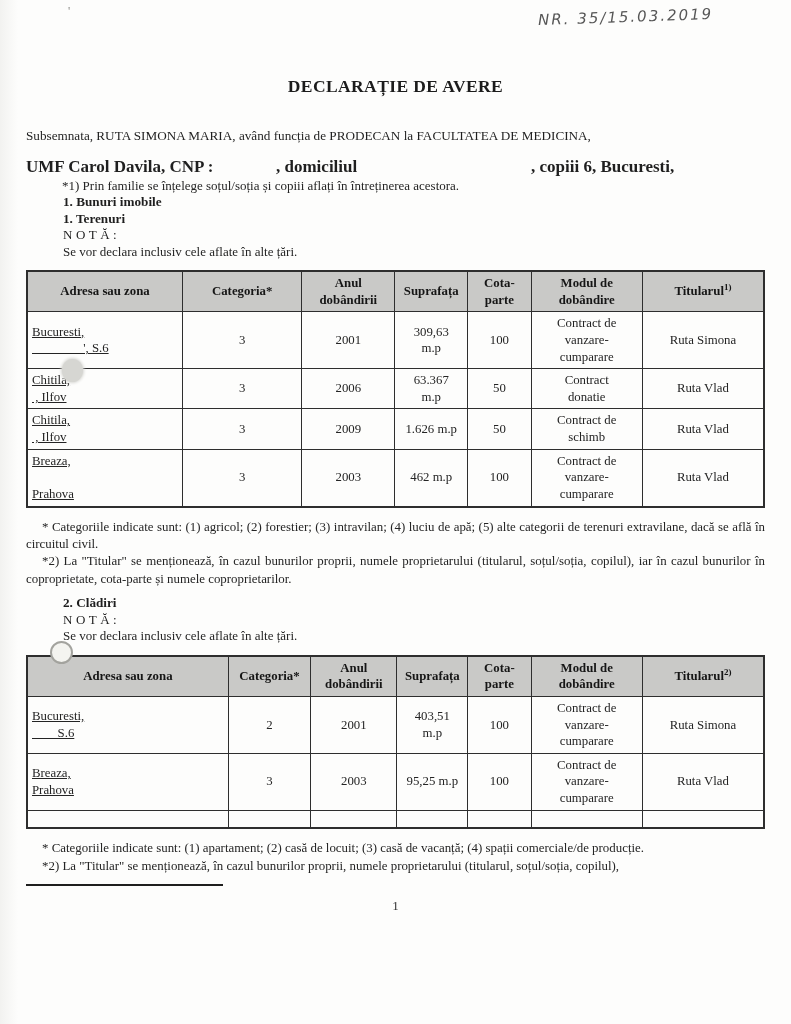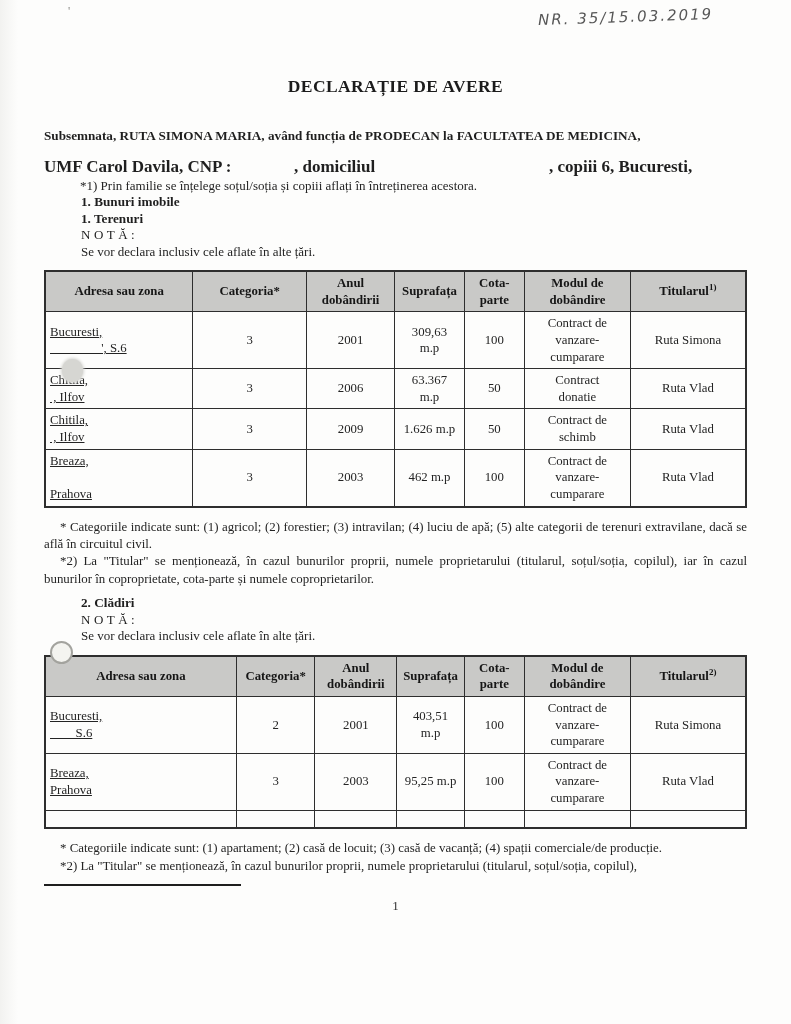--- a/index.html
+++ b/index.html
@@ -8,21 +8,21 @@
     position: relative;
     width: 791px;
     height: 1024px;
     background: linear-gradient(90deg, #f2f2f0 0px, #fdfdfc 18px, #fdfdfc 100%);
     font-family: "Liberation Serif", "DejaVu Serif", serif;
     color: #242424;
     overflow: hidden;
   }
   .content {
     position: relative;
-    padding: 0 44px;
+    padding: 0 26px;
     width: 100%;
   }
   .scan-mark {
     position: absolute;
     left: 68px; top: 4px;
     color: #8a8a86;
     font-size: 12px;
   }
   .handwritten {
     position: absolute;
@@ -38,21 +38,21 @@
   .doc-title {
     margin-top: 76px;
     text-align: center;
     font-size: 17.5px;
     font-weight: bold;
     letter-spacing: 0.4px;
     color: #1c1c1c;
   }
   .intro-line1 {
     margin-top: 31px;
-    font-weight: bold;
+    font-weight: normal;
     font-size: 13.2px;
     text-align: justify;
     color: #1f1f1f;
   }
   .intro-line2 {
     position: relative;
     height: 18px;
     margin-top: 13px;
     font-weight: bold;
     font-size: 17px;

